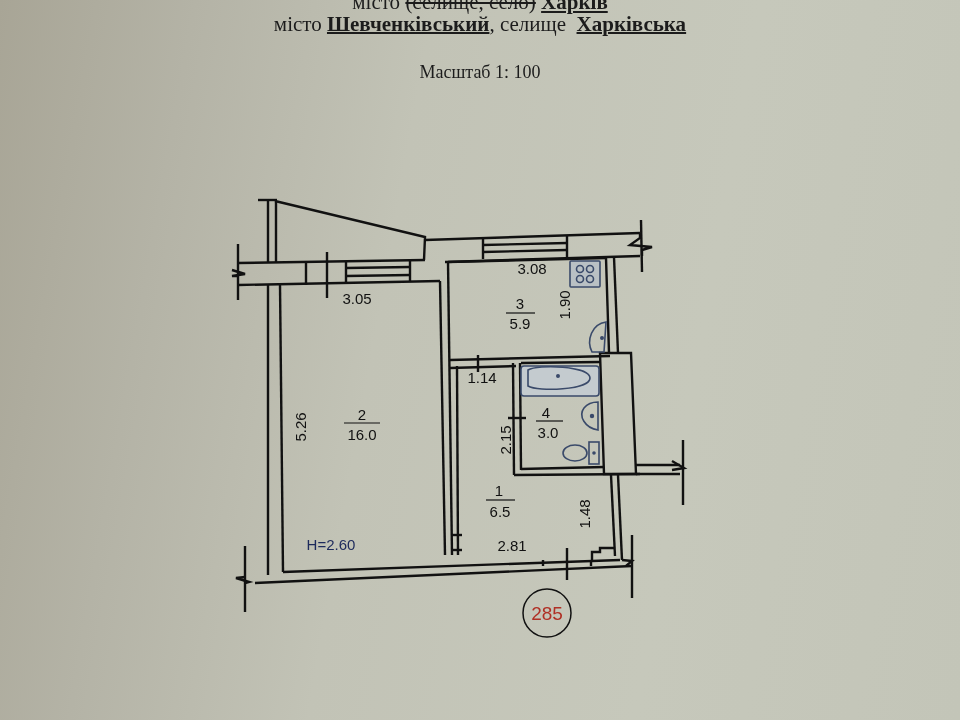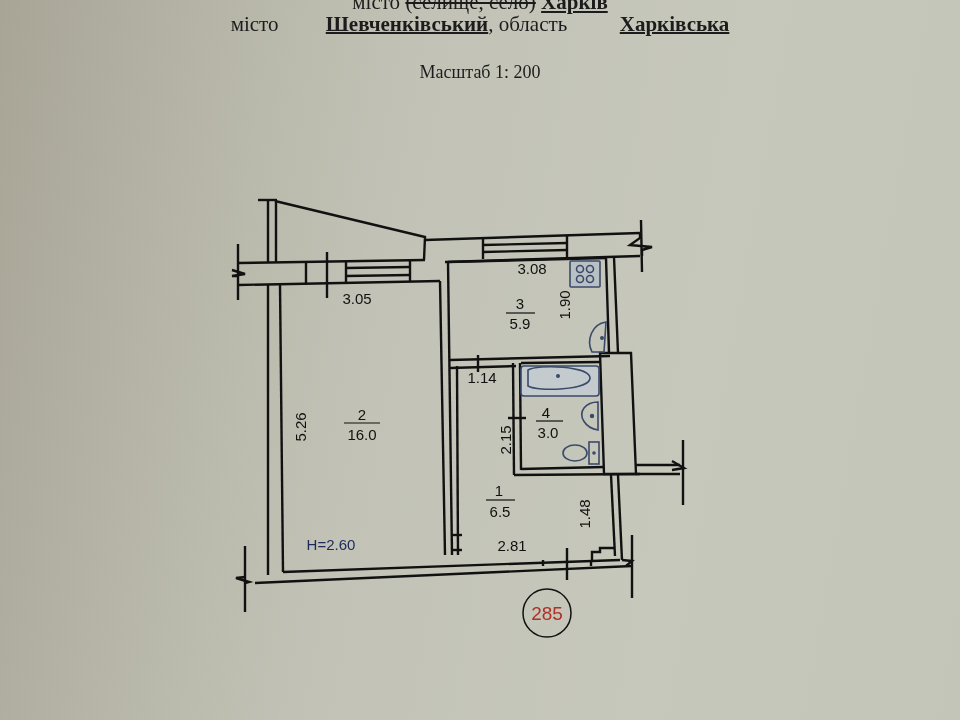--- a/index.html
+++ b/index.html
@@ -9,41 +9,41 @@
       font-family: "Liberation Serif", serif;
     }
     .header-line {
       position: absolute; left: 0; width: 960px; text-align: center;
       color: #1c1c1c; font-family: "Liberation Serif", serif;
     }
     #line-city { top: -10px; font-size: 21px; }
     #line-city .strike { text-decoration: line-through; }
     #line-city .ul { font-weight: bold; text-decoration: underline; }
     #line-district { top: 12px; font-size: 21px; }
-    #line-district b { text-decoration: underline; text-decoration-thickness: 2px; margin-left: 42px; }
+    #line-district b { text-decoration: underline; text-decoration-thickness: 2px; }
     #line-scale { top: 62px; font-size: 18px; }
     svg#plan { position: absolute; left: 0; top: 0; }
     .dim { font-family: "Liberation Sans", sans-serif; font-size: 15px; fill: #111; }
     .hlabel { font-family: "Liberation Sans", sans-serif; font-size: 15px; fill: #1d2a5c; }
     .stamp { font-family: "Liberation Sans", sans-serif; font-size: 19px; fill: #b03025; }
   </style>
 </head>
 <body>
 
 <div class="header-line" id="line-city">
   <span>місто</span>
   <span class="strike">(селище, село)</span>
   <span class="ul">Харків</span>
 </div>
 <div class="header-line" id="line-district">
   <span>місто</span>
-  <b>Шевченківський</b><span>, область</span>&nbsp;
+  <b>Шевченківський</b><span>, селище</span>&nbsp;
   <b>Харківська</b>
 </div>
-<div class="header-line" id="line-scale">Масштаб 1: 200</div>
+<div class="header-line" id="line-scale">Масштаб 1: 100</div>
 
 <svg id="plan" width="960" height="720" viewBox="0 0 960 720">
   <g stroke="#111" stroke-width="2.4" fill="none" stroke-linejoin="miter">
 
     <g>
       <line x1="258" y1="200" x2="277" y2="200"></line>
       <polyline points="275,201 425,237 424,260"></polyline>
       <line x1="268" y1="201" x2="268" y2="262"></line>
       <line x1="276" y1="201" x2="276" y2="262"></line>
     </g>

